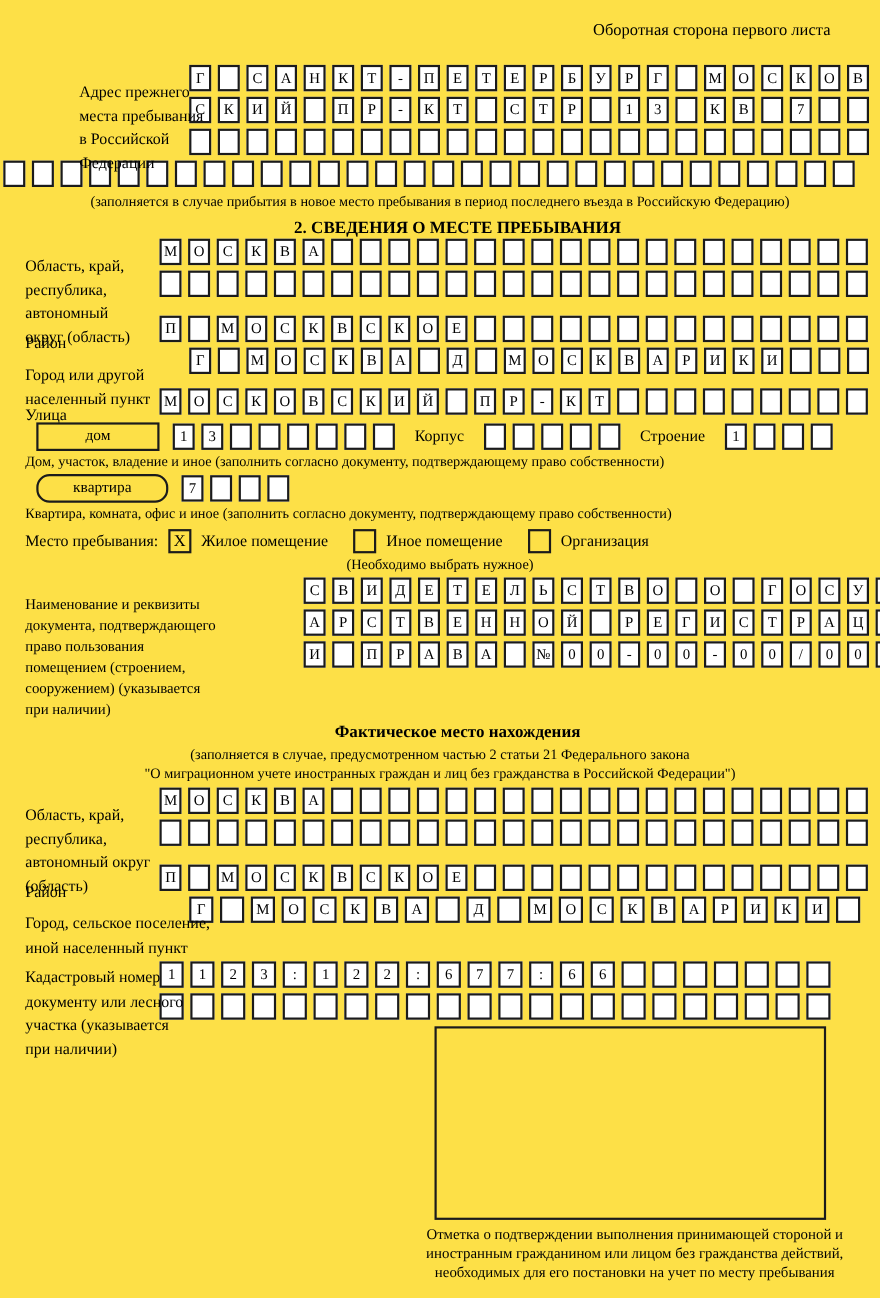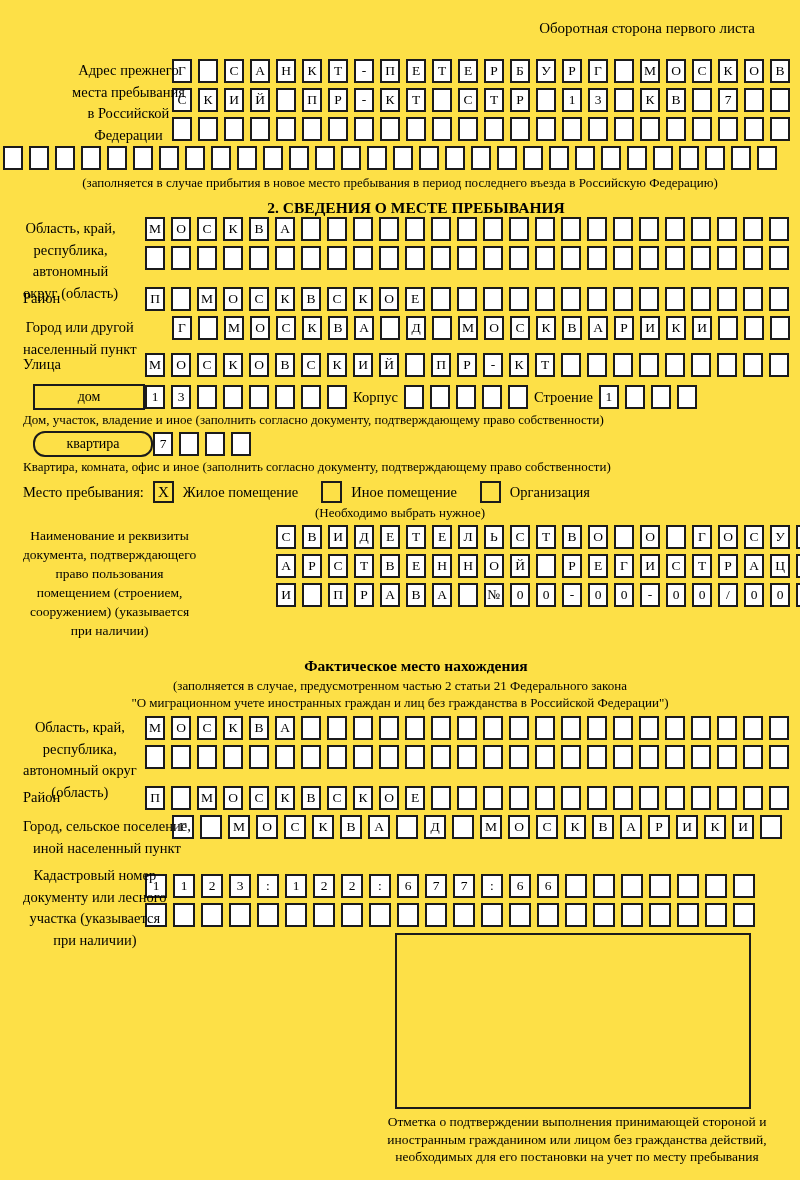--- a/index.html
+++ b/index.html
@@ -1,40 +1,40 @@
 <!DOCTYPE html>
 <html><head>
 <meta charset="utf-8">
 <style>
   html,body{margin:0;padding:0;background:#fff;}
   .page{width:800px;height:1180px;background:#fde047;color:#000;position:relative;overflow:hidden;
         font-family:"Liberation Serif","DejaVu Serif",serif;}
   .title{padding:20px 45px 0 0;text-align:right;font-size:15px;}
   .h2{text-align:center;font-weight:bold;font-size:15.5px;margin-top:8px;margin-left:32px;}
   .field{position:relative;}
-  .label{position:absolute;left:23px;top:1px;font-size:14.5px;line-height:21.5px;text-align:center;}
+  .label{position:absolute;left:23px;top:15px;font-size:14.5px;line-height:21.5px;}
   .label.l72{left:72px;}
   .label.small{font-size:13.5px;line-height:19px;}
   .label span{display:block;}
   .pad145{padding-left:145px;}
   .pad172{padding-left:172px;}
   .pad255{padding-left:255px;}
   .cellrow{display:flex;gap:6px;margin-bottom:5px;}
   .cell{flex:0 0 auto;width:20px;height:24px;box-sizing:border-box;border:2px solid #1b1b1b;
         display:inline-flex;align-items:center;justify-content:center;font-size:13.5px;background:#fff;}
   .cell.wide{width:22px;}
   .extra-row{padding-left:3px;}
   .note{font-size:13px;margin:1px 0 3px 23px;}
   .note.center{text-align:center;margin-left:0;}
   .h70{min-height:70px;}
   .h29{min-height:29px;}
   .h38{min-height:37px;}
   .h122{min-height:124px;padding-left:21px;}
   .h60{min-height:62px;}
-  .houserow{display:flex;align-items:center;margin:2px 0 2px 33px;gap:0;}
+  .houserow{display:flex;align-items:center;margin:2px 0 2px 33px;gap:12px;}
   .labelbox{box-sizing:border-box;border:2px solid #1b1b1b;height:26px;display:flex;
             align-items:center;justify-content:center;font-size:14px;}
   .w112{width:112px;} .w120{width:120px;border-radius:12px;}
   .inlbl{font-size:14.5px;padding:0 6px;}
   .place{display:flex;align-items:center;gap:9px;margin:6px 0 2px 23px;font-size:14.5px;}
   .chk{flex:0 0 auto;width:21px;height:22px;box-sizing:border-box;border:2px solid #1b1b1b;
        display:inline-flex;align-items:center;justify-content:center;font-size:15px;}
   .ml{margin-left:14px;}
   .factnotes{font-size:13px;text-align:center;line-height:17px;margin-top:2px;}
   .stamp{margin:6px 0 0 395px;width:356px;height:176px;box-sizing:border-box;border:2px solid #1b1b1b;}

